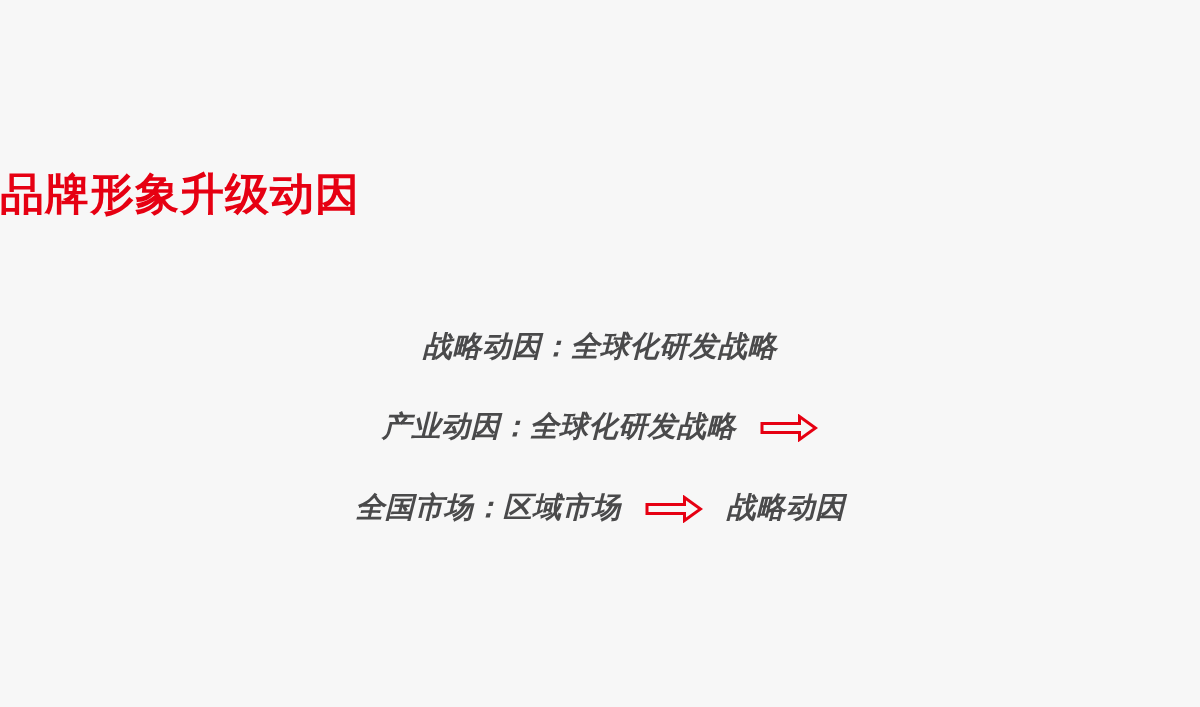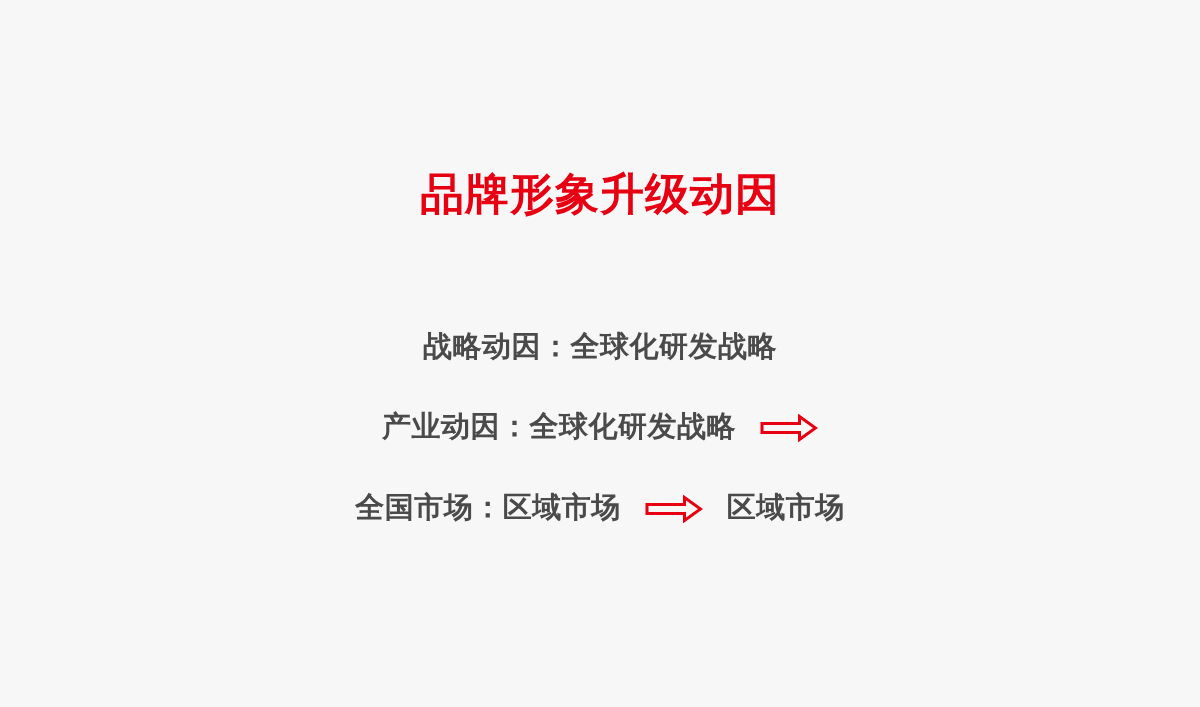--- a/index.html
+++ b/index.html
@@ -13,41 +13,41 @@
     height: 707px;
     background: #f7f7f7;
     overflow: hidden;
   }
   .title {
     position: absolute;
     top: 170px;
     left: 0;
     width: 100%;
     margin: 0;
-    text-align: center;
     font-size: 44px;
     line-height: 1.1;
     font-weight: 700;
     letter-spacing: 1px;
     color: #e60012;
   }
   .row {
     position: absolute;
     left: 0;
     right: 0;
     display: flex;
     justify-content: center;
     align-items: center;
     gap: 24px;
     font-size: 29px;
     line-height: 1.15;
     font-weight: 700;
     color: #4a4a4b;
     letter-spacing: 0.5px;
     white-space: nowrap;
+    font-style: italic;
   }
   .row-1 { top: 330px; }
   .row-2 { top: 410px; }
   .row-3 { top: 491px; }
   .arrow {
     display: inline-flex;
     align-items: center;
     flex: 0 0 auto;
     margin-top: 2px;
   }
@@ -73,16 +73,16 @@
     </span>
   </div>
 
   <div class="row row-3">
     <span class="txt">全国市场：区域市场</span>
     <span class="arrow">
       <svg width="58" height="28" viewBox="0 0 58 28" aria-hidden="true">
         <path d="M2 9.5 H39.5 V2.5 L55.5 14 L39.5 25.5 V18.5 H2 Z" fill="none" stroke="#e60012" stroke-width="3" stroke-linejoin="miter"></path>
       </svg>
     </span>
-    <span class="txt">区域市场</span>
+    <span class="txt">战略动因</span>
   </div>
 
 </div>
 
 </body></html>

